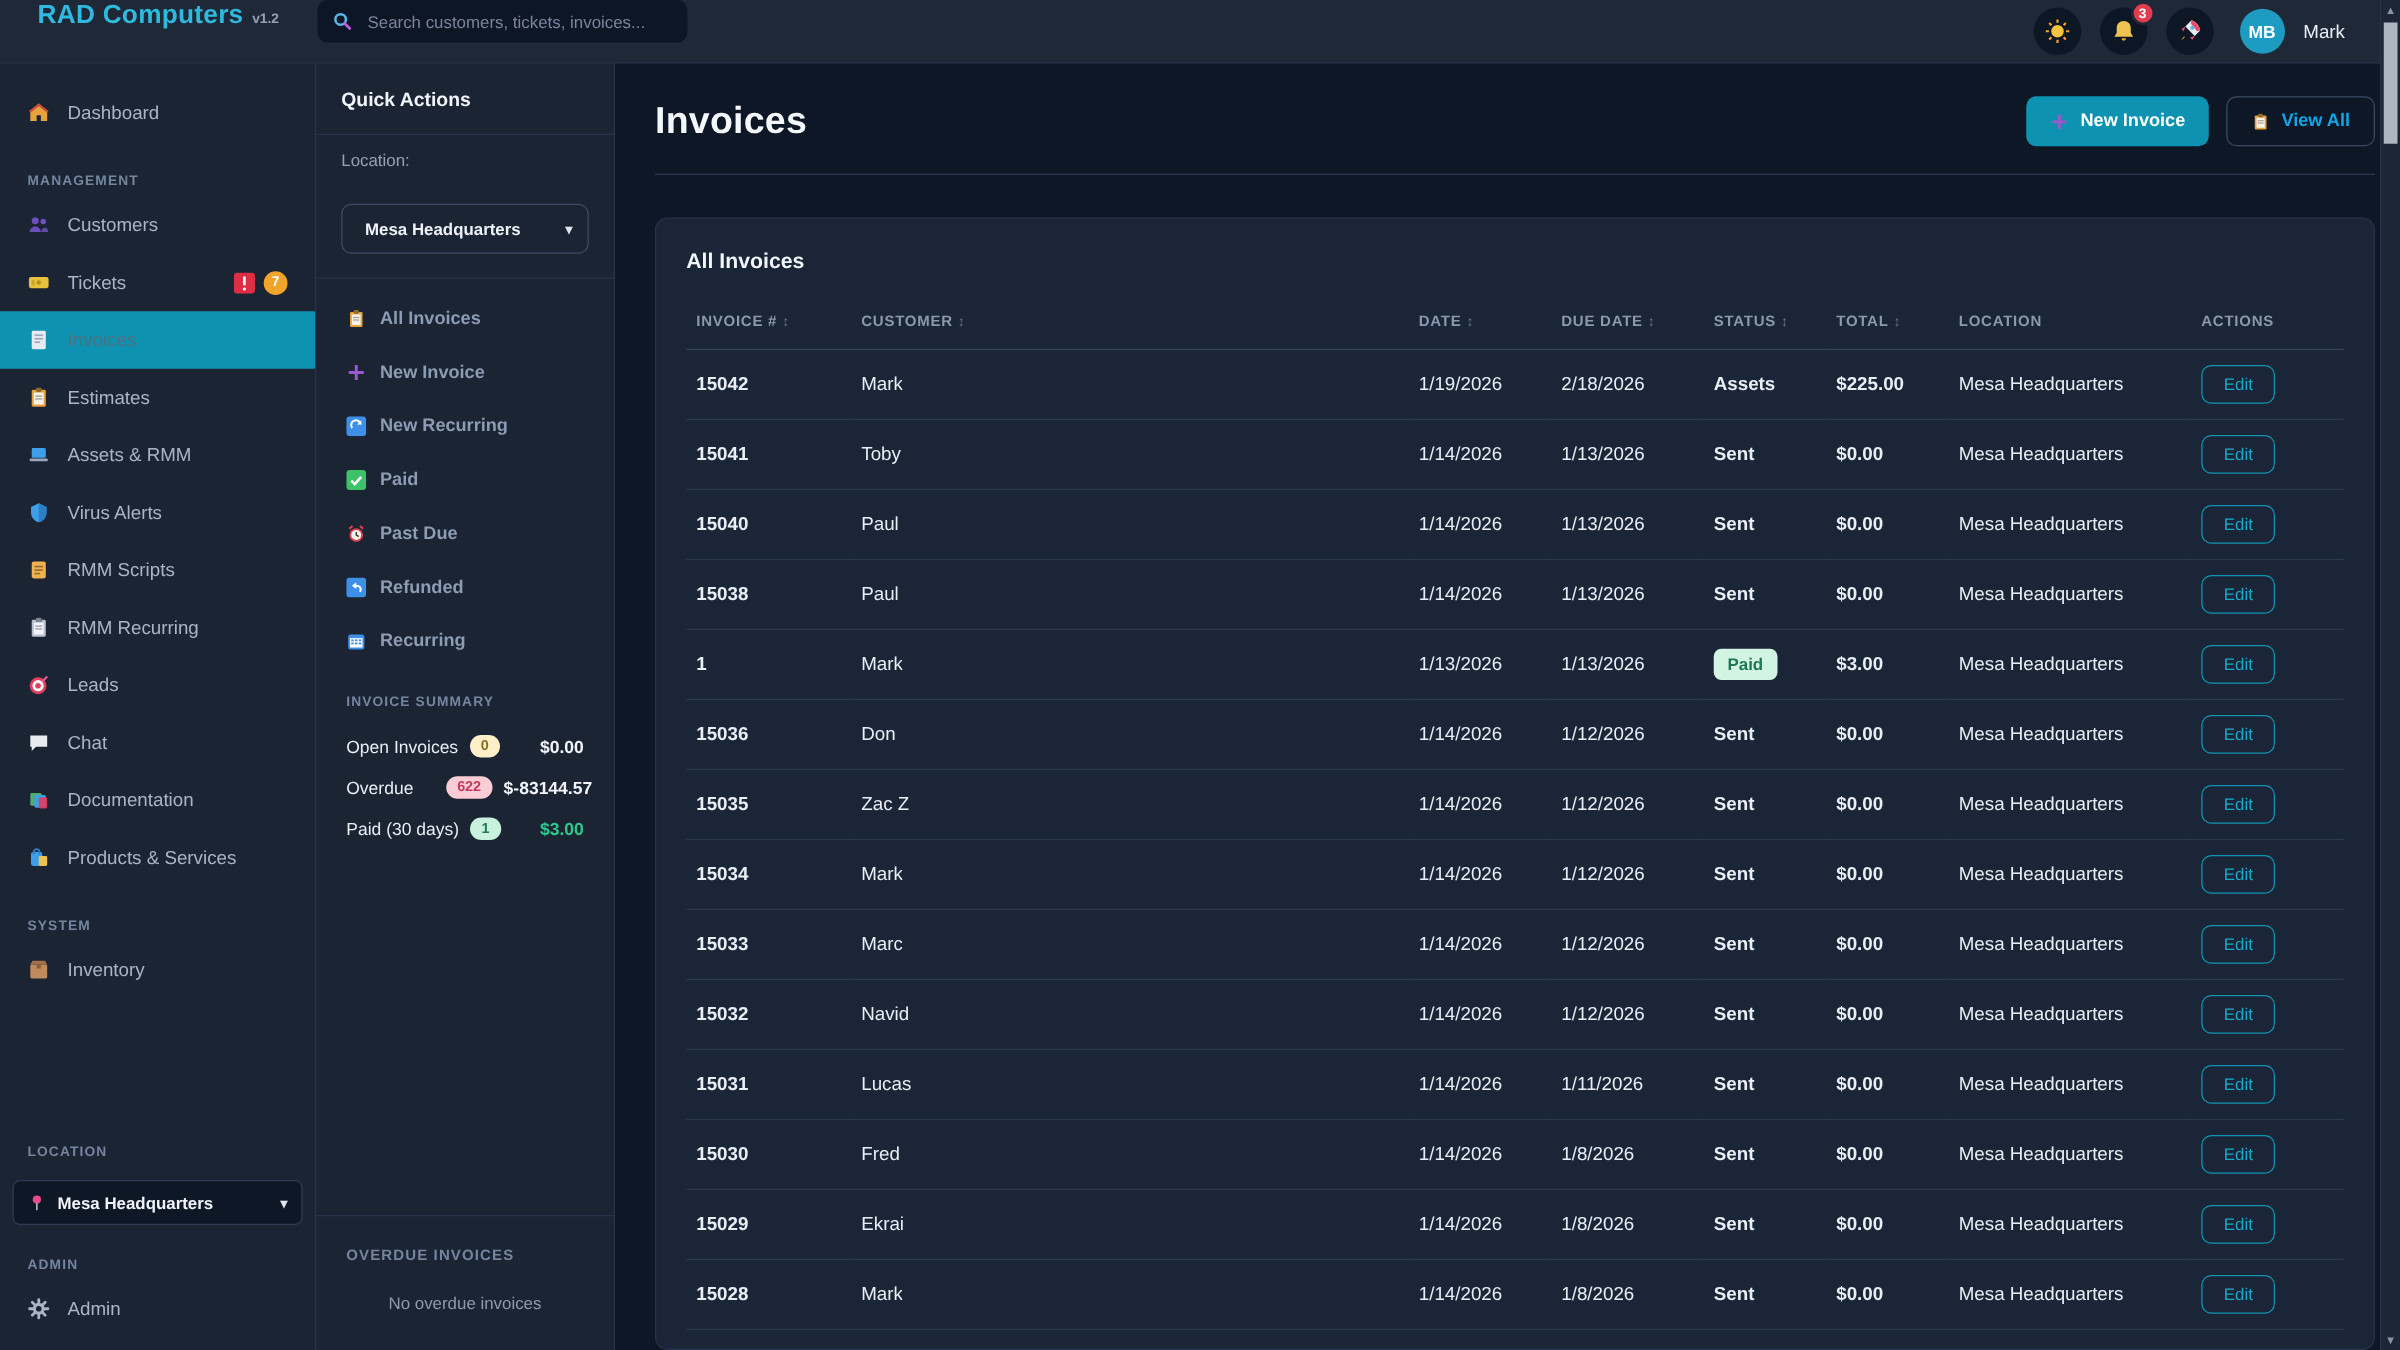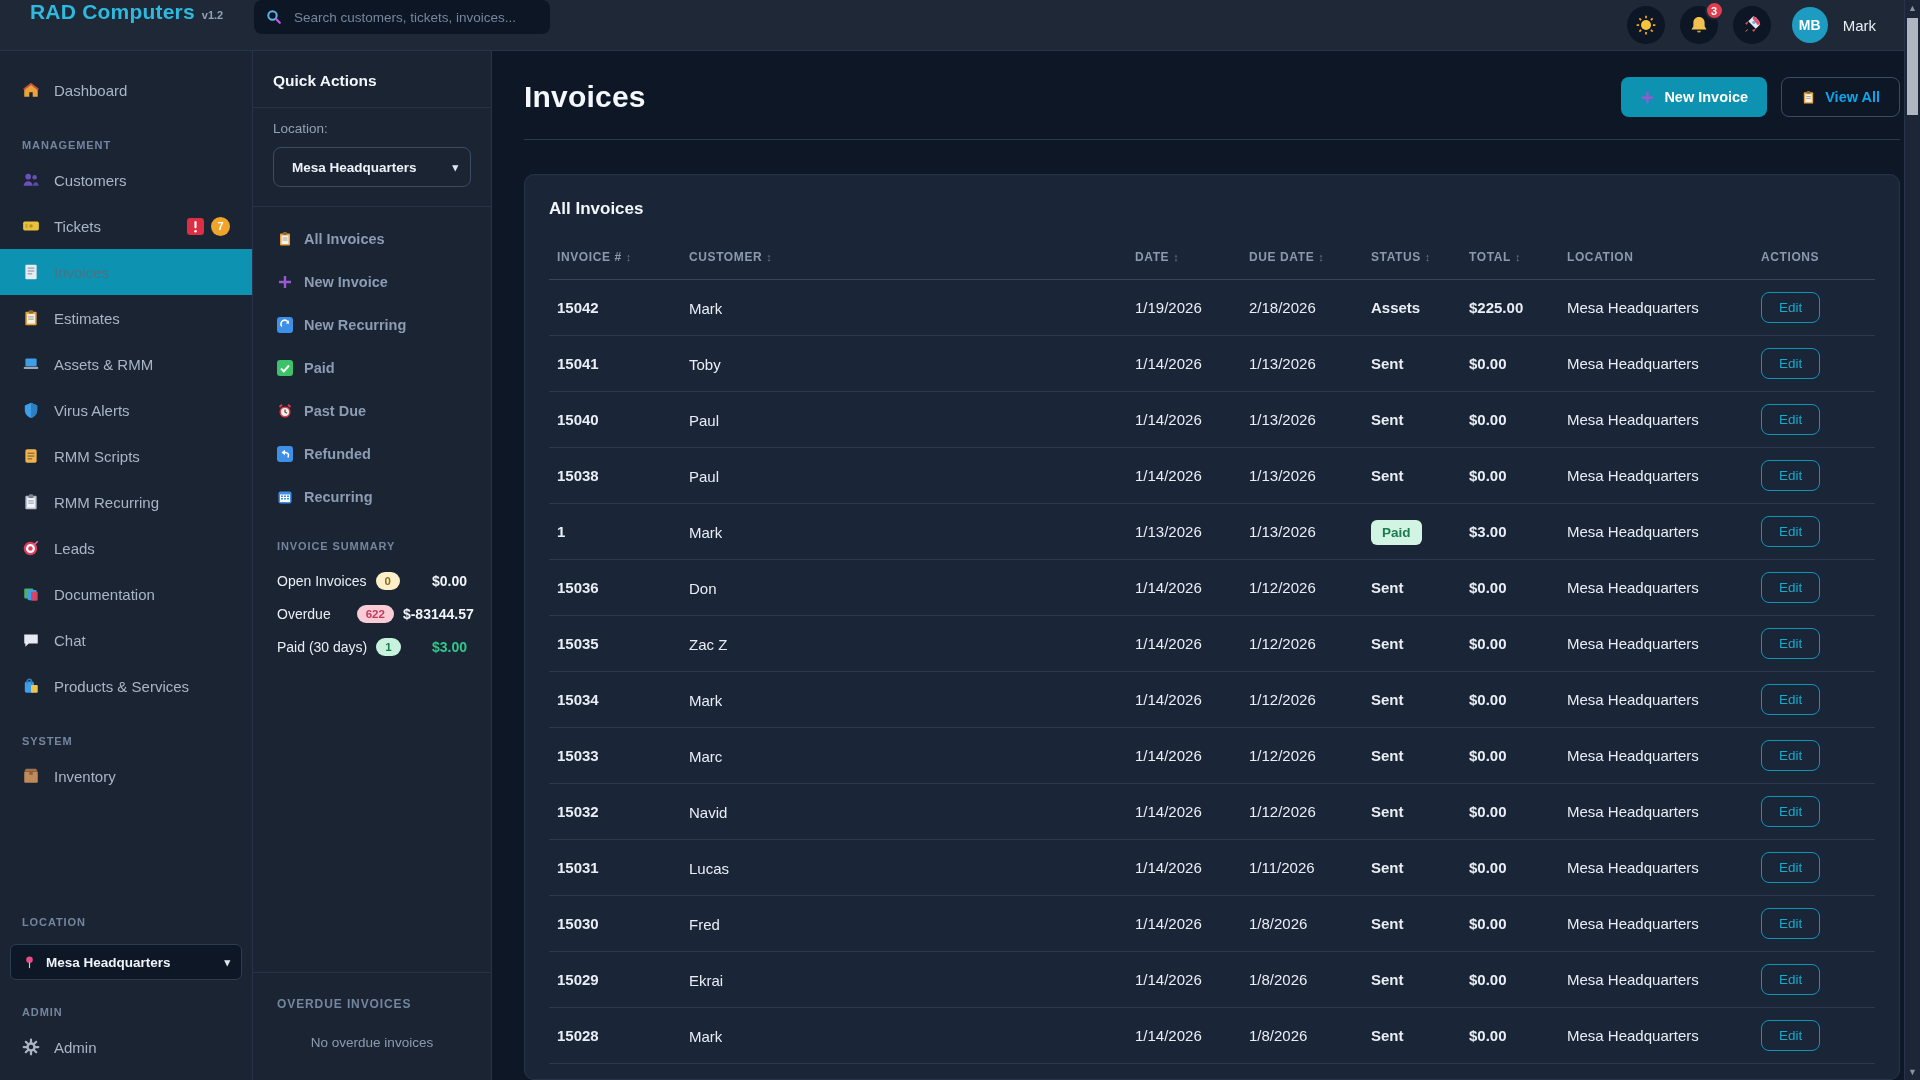--- a/index.html
+++ b/index.html
@@ -36,21 +36,21 @@
   .badge-alert { width:17px; height:17px; display:inline-flex; }
   .badge-orange { width:19px; height:19px; border-radius:50%; background:#f0a42a; color:#fff; font-size:11px; font-weight:bold; display:flex; align-items:center; justify-content:center; }
   .side-select { margin:10px 10px 0; background:#0d1726; border:1px solid #2d3c55; border-radius:6px; height:36px; display:flex; align-items:center; gap:9px; padding:0 11px; color:#f0f4f9; font-size:13.5px; font-weight:bold; cursor:pointer; flex:0 0 auto; }
   .side-select .ic { width:15px; height:15px; }
   .chev { margin-left:auto; color:#dfe6ef; font-size:11px; }
   .loc-spacer { flex:1; }
 
   .quickpanel { width:240px; flex:0 0 240px; background:#1b2433; border-left:1px solid #27334a; border-right:1px solid #27334a; display:flex; flex-direction:column; overflow:hidden; }
   .qa-title { padding:21px 20px 17px; color:#f2f5f9; font-weight:bold; font-size:15.5px; border-bottom:1px solid #27334a; }
   .qa-loc { padding:13px 20px 19px; border-bottom:1px solid #27334a; }
-  .qa-loc-label { color:#93a1b5; font-size:13.5px; margin-bottom:11px; }
+  .qa-loc-label { color:#93a1b5; font-size:13.5px; margin-bottom:27px; }
   .qa-select { border:1px solid #3b4b66; border-radius:8px; height:40px; display:flex; align-items:center; padding:0 12px 0 18px; color:#eef2f8; font-size:13.5px; font-weight:bold; cursor:pointer; }
   .qa-menu { padding:10px 0 4px; }
   .qa-item { display:flex; align-items:center; gap:11px; padding:0 24px; height:43px; color:#8b9cb4; font-size:14.5px; font-weight:bold; cursor:pointer; }
   .qa-item .ic { width:16px; height:16px; }
   .qa-sec { color:#7485a0; font-size:11px; font-weight:bold; letter-spacing:.9px; margin:18px 24px 12px; }
   .qa-sumrow { display:flex; align-items:center; gap:9px; padding:7.5px 24px; font-size:14px; color:#e9eef5; }
   .pill { font-size:11.5px; font-weight:bold; border-radius:10px; padding:3px 9px; }
   .pill.yellow { background:#fdf0c8; color:#8a6d1d; }
   .pill.pink   { background:#f9ccd6; color:#c23b5e;margin-left:17px; }
   .pill.green  { background:#c9f2de; color:#1f7a4d; }
@@ -261,34 +261,34 @@
                 <circle cx="7.5" cy="8.5" r="4" fill="#fff"></circle>
                 <circle cx="7.5" cy="8.5" r="2" fill="#e23d5b"></circle>
                 <path d="M10.5 5.5 14 2" stroke="#e85f9a" stroke-width="1.5"></path>
               </svg>
             </span>
             <span>Leads</span>
           </div>
           <div class="side-item">
             <span class="ic">
               <svg viewBox="0 0 16 16">
+                <path d="M2 3h12v8H6l-3 3v-3H2z" fill="#e8ecf2"></path>
+              </svg>
+            </span>
+            <span>Chat</span>
+          </div>
+          <div class="side-item">
+            <span class="ic">
+              <svg viewBox="0 0 16 16">
                 <rect x="2" y="3" width="8" height="9" rx="1" fill="#4caf6e"></rect>
                 <rect x="5" y="4.5" width="8" height="9" rx="1" fill="#3d9fe8"></rect>
                 <rect x="8" y="6" width="6" height="8" rx="1" fill="#e23d5b" opacity=".9"></rect>
               </svg>
             </span>
             <span>Documentation</span>
-          </div>
-          <div class="side-item">
-            <span class="ic">
-              <svg viewBox="0 0 16 16">
-                <path d="M2 3h12v8H6l-3 3v-3H2z" fill="#e8ecf2"></path>
-              </svg>
-            </span>
-            <span>Chat</span>
           </div>
           <div class="side-item">
             <span class="ic">
               <svg viewBox="0 0 16 16">
                 <rect x="2.5" y="4" width="8" height="10" rx="1.5" fill="#3d9fe8"></rect>
                 <path d="M4.5 6V4a2 2 0 014 0v2" stroke="#2b7fc2" stroke-width="1.3" fill="none"></path>
                 <rect x="8" y="7" width="6" height="7" rx="1" fill="#f0c24f"></rect>
               </svg>
             </span>
             <span>Products &amp; Services</span>

